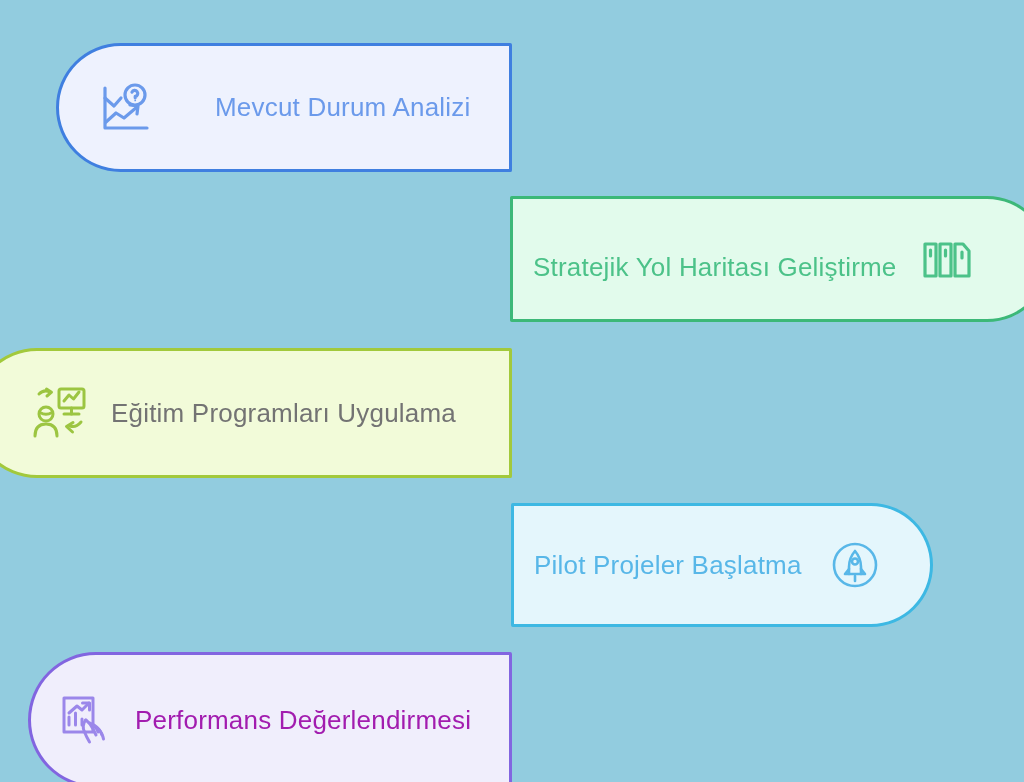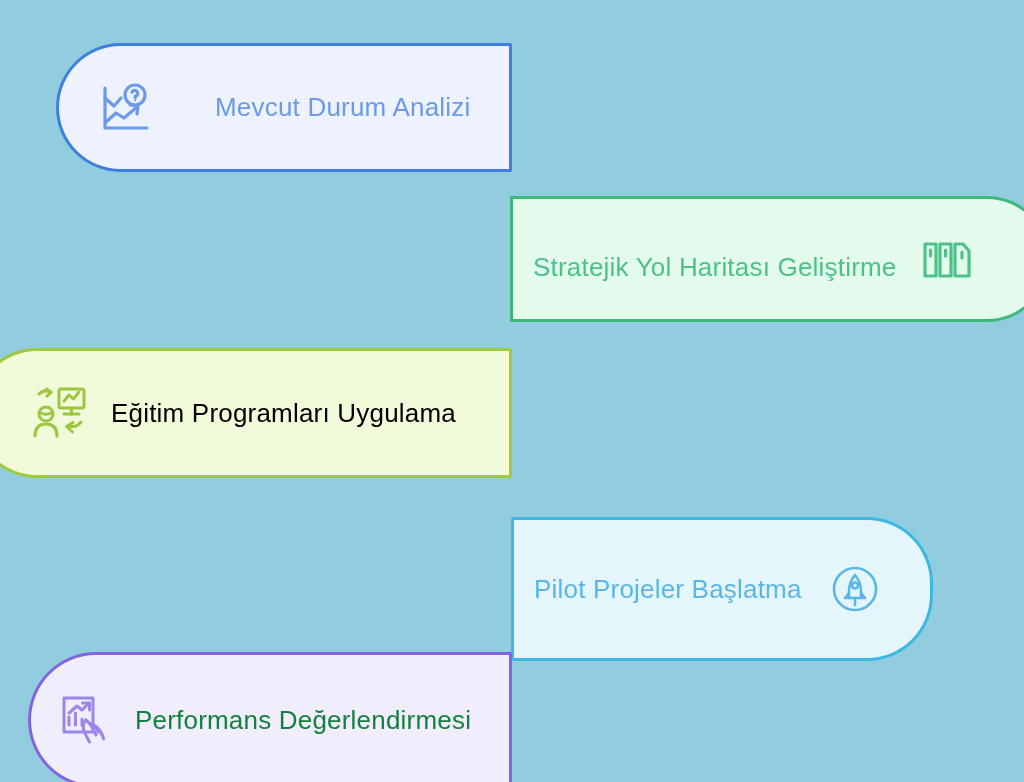--- a/index.html
+++ b/index.html
@@ -90,30 +90,30 @@
     height: 130px;
     background: #f2fbd9;
     border-color: #a2c93c;
     border-top-left-radius: 70px;
     border-bottom-left-radius: 70px;
     border-top-right-radius: 2px;
     border-bottom-right-radius: 2px;
     padding-left: 56px;
   }
   #bar-3 .label {
-    color: #000000;
+    color: #737373;
     margin-left: 22px;
   }
 
   
   #bar-4 {
     left: 511px;
-    top: 517px;
+    top: 503px;
     width: 422px;
-    height: 144px;
+    height: 124px;
     background: #e4f6fc;
     border-color: #3db8e3;
     border-top-right-radius: 66px;
     border-bottom-right-radius: 66px;
     border-top-left-radius: 2px;
     border-bottom-left-radius: 2px;
     padding-left: 20px;
   }
   #bar-4 .label {
     color: #58b7e8;
@@ -130,21 +130,21 @@
     height: 136px;
     background: #f0eefc;
     border-color: #8265e0;
     border-top-left-radius: 70px;
     border-bottom-left-radius: 70px;
     border-top-right-radius: 2px;
     border-bottom-right-radius: 2px;
     padding-left: 26px;
   }
   #bar-5 .label {
-    color: #15803d;
+    color: #a21caf;
     margin-left: 22px;
   }
 </style>
 </head>
 <body>
 
 <div class="stage">
 
   <div class="bar" id="bar-1">
     <span class="icon">

